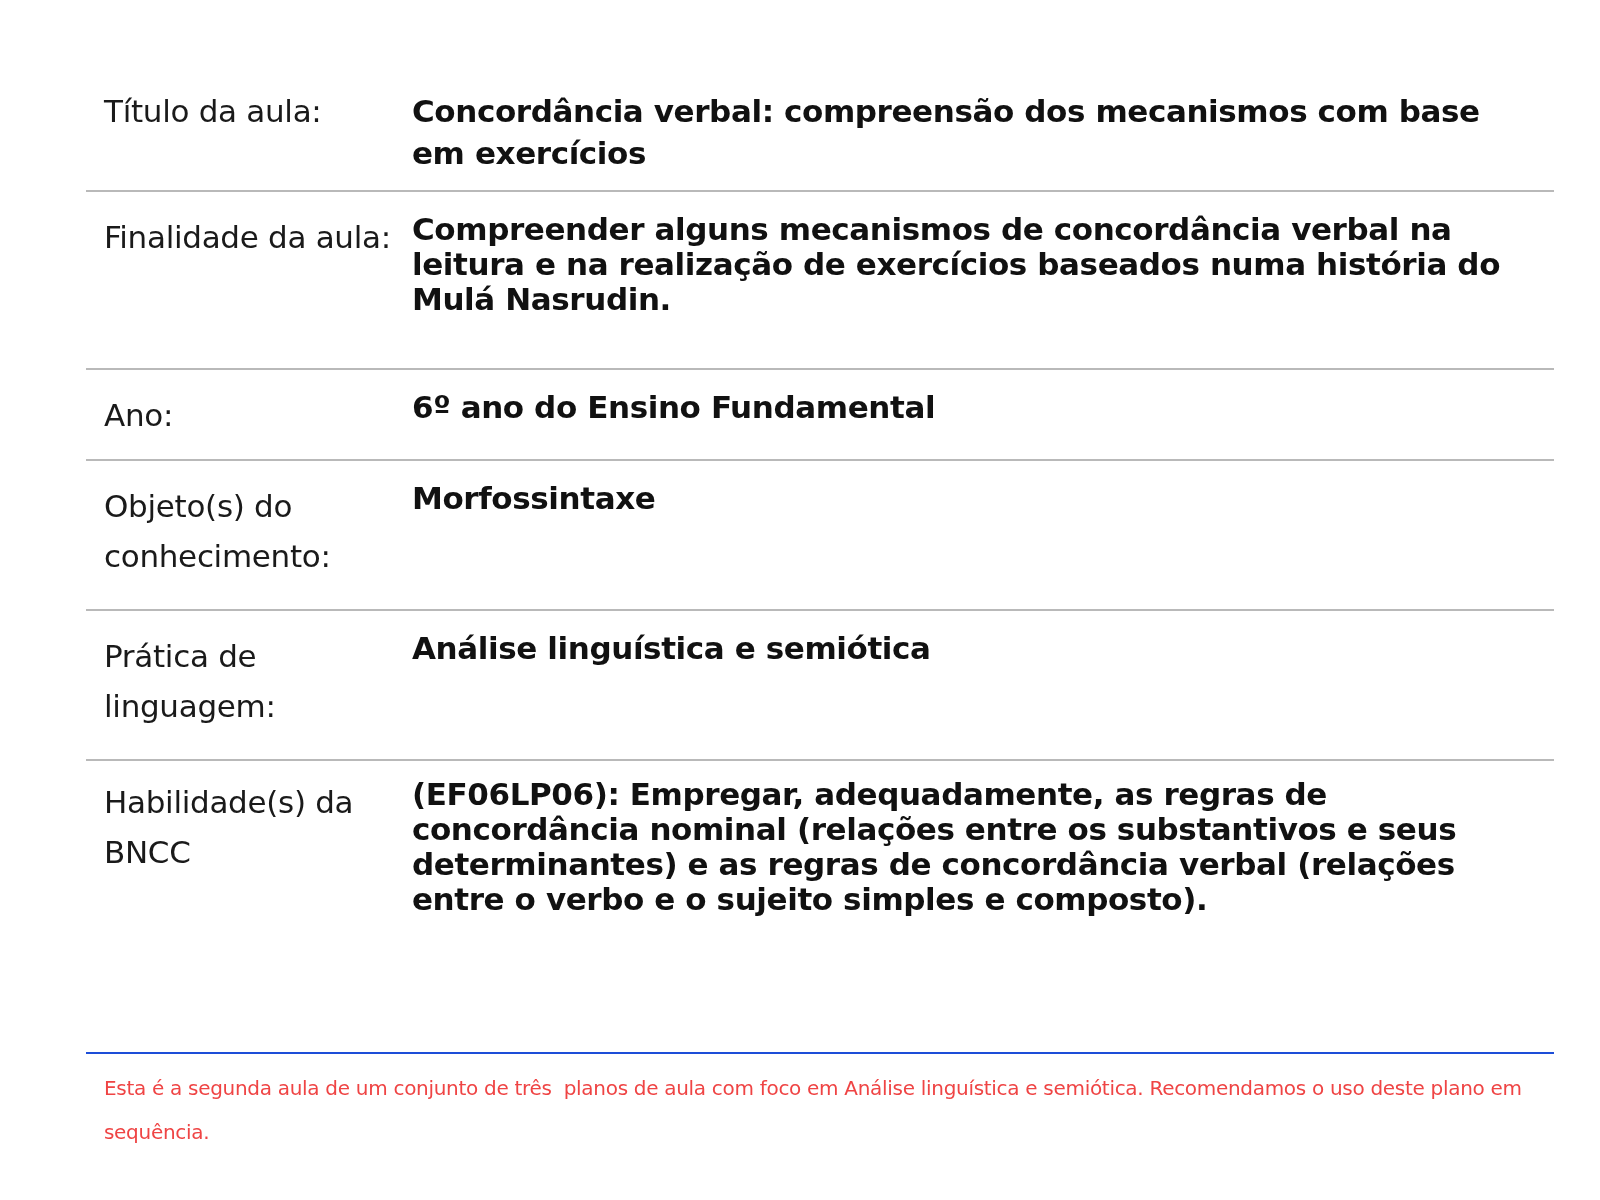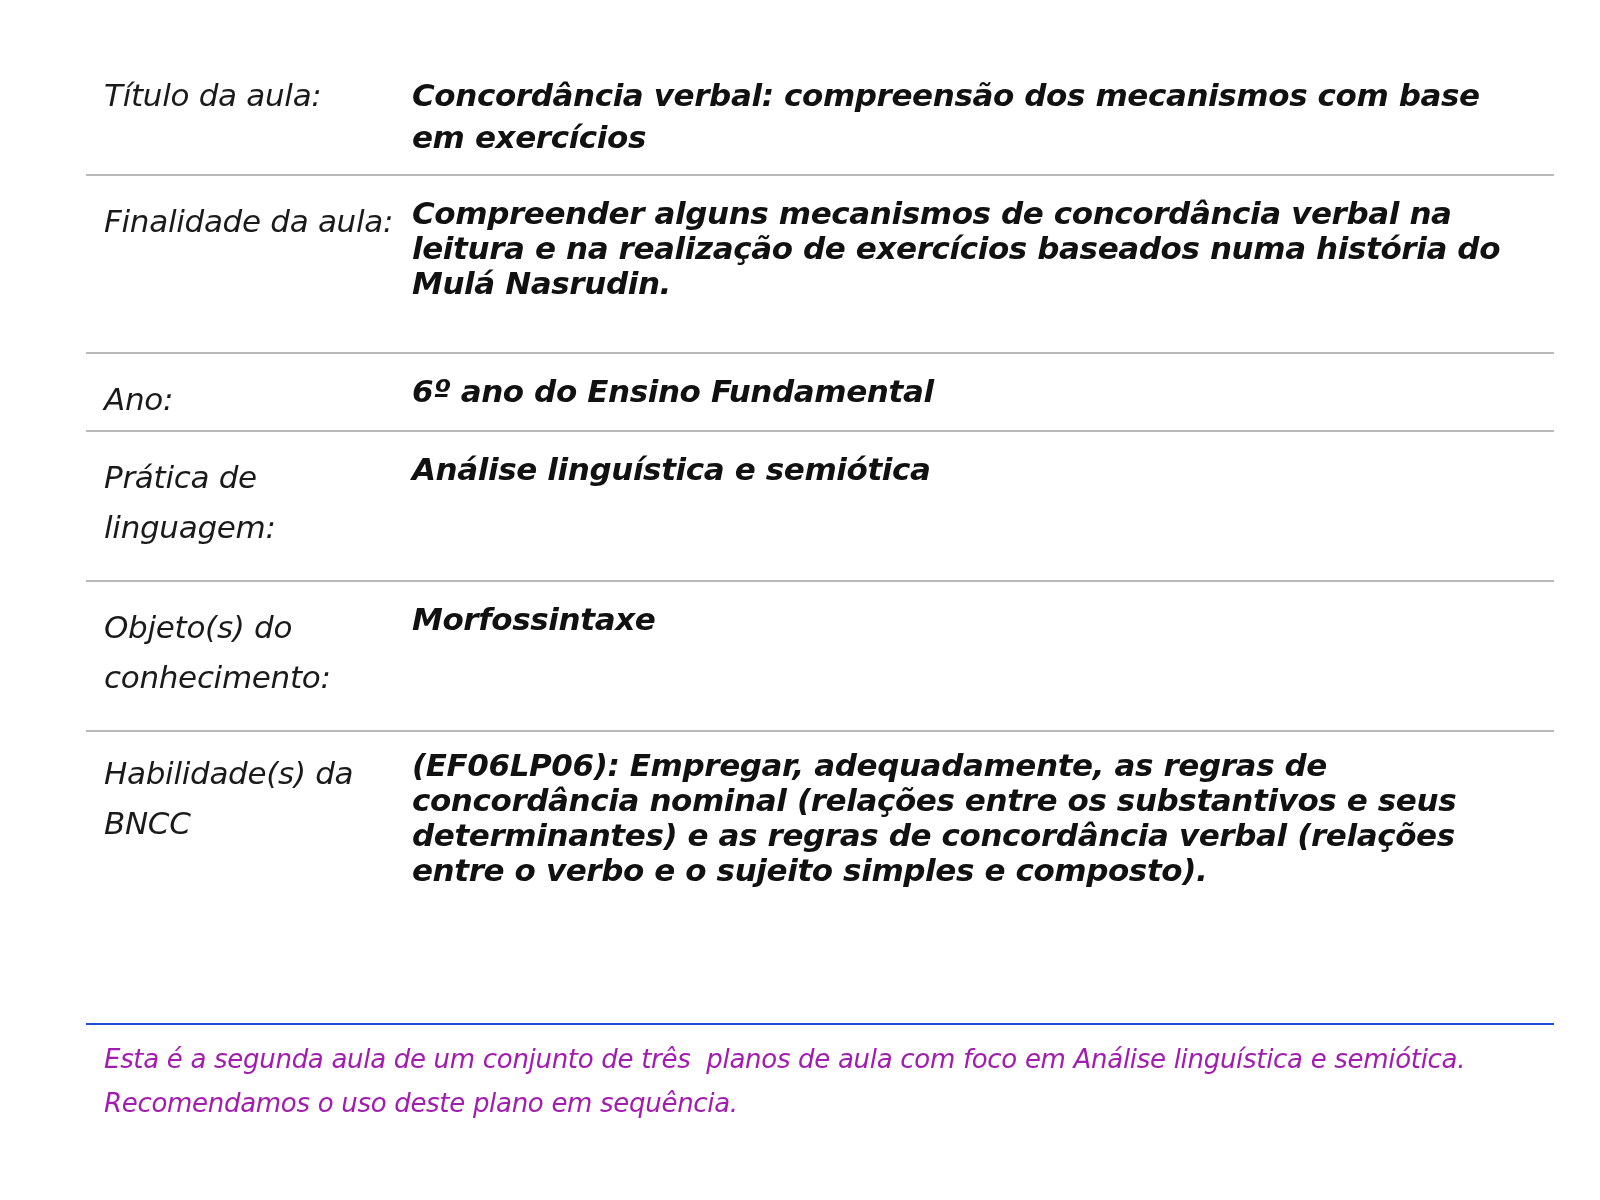--- a/index.html
+++ b/index.html
@@ -11,23 +11,22 @@
       width: 1600px;
       height: 1200px;
       position: relative;
       font-family: "DejaVu Sans", "Liberation Sans", sans-serif;
       color: #111111;
       overflow: hidden;
     }
     .doc {
       position: absolute;
       left: 86px;
-      top: 64px;
+      top: 80px;
       width: 1468px;
-      font-style: italic;
     }
     .row {
       display: flex;
       border-bottom: 2px solid #b9b9b9;
       box-sizing: border-box;
     }
     .label {
       width: 326px;
       flex: 0 0 326px;
       padding-left: 18px;
@@ -43,30 +42,30 @@
       font-size: 31px;
       line-height: 35px;
       font-weight: bold;
       color: #111111;
       letter-spacing: -0.4px;
       padding-right: 20px;
     }
     .r-title { height: 112px; padding-top: 6px; }
     .r-title .value { line-height: 42px; padding-top: 4px; }
     .r-purpose { height: 178px; padding-top: 20px; }
-    .r-year { height: 78px; padding-top: 20px; }
+    .r-year { height: 91px; padding-top: 20px; }
     .r-object { height: 150px; padding-top: 20px; }
     .r-practice { height: 150px; padding-top: 20px; }
     .r-skill { height: 293px; padding-top: 16px; border-bottom: 2px solid #1d4ed8; }
     .note {
       padding-left: 18px;
       padding-top: 12px;
-      font-size: 26px;
+      font-size: 20px;
       line-height: 44px;
-      color: #a21caf;
+      color: #ef4444;
       letter-spacing: -0.3px;
       width: 1420px;
       white-space: pre-wrap;
     }
   </style>
 </head>
 <body>
 
 <div class="doc">
   <div class="row r-title">
@@ -74,26 +73,26 @@
     <div class="value">Concordância verbal: compreensão dos mecanismos com base em exercícios</div>
   </div>
   <div class="row r-purpose">
     <div class="label">Finalidade da aula:</div>
     <div class="value">Compreender alguns mecanismos de concordância verbal na leitura e na realização de exercícios baseados numa história do Mulá Nasrudin.</div>
   </div>
   <div class="row r-year">
     <div class="label">Ano:</div>
     <div class="value">6º ano do Ensino Fundamental</div>
   </div>
+  <div class="row r-object">
+    <div class="label">Objeto(s) do conhecimento:</div>
+    <div class="value">Morfossintaxe</div>
+  </div>
   <div class="row r-practice">
     <div class="label">Prática de linguagem:</div>
     <div class="value">Análise linguística e semiótica</div>
-  </div>
-  <div class="row r-object">
-    <div class="label">Objeto(s) do conhecimento:</div>
-    <div class="value">Morfossintaxe</div>
   </div>
   <div class="row r-skill">
     <div class="label">Habilidade(s) da BNCC</div>
     <div class="value">(EF06LP06): Empregar, adequadamente, as regras de concordância nominal (relações entre os substantivos e seus determinantes) e as regras de concordância verbal (relações entre o verbo e o sujeito simples e composto).</div>
   </div>
   <div class="note">Esta é a segunda aula de um conjunto de três  planos de aula com foco em Análise linguística e semiótica. Recomendamos o uso deste plano em sequência.</div>
 </div>
 
 </body></html>

